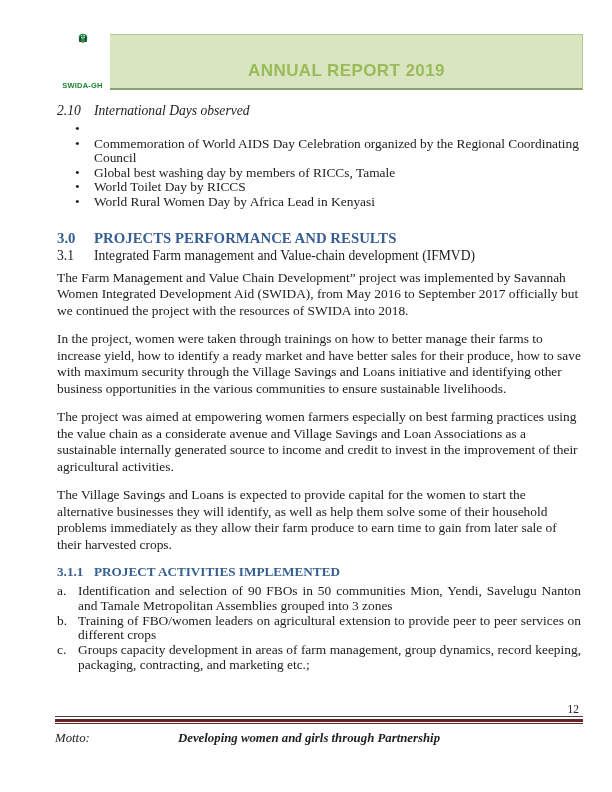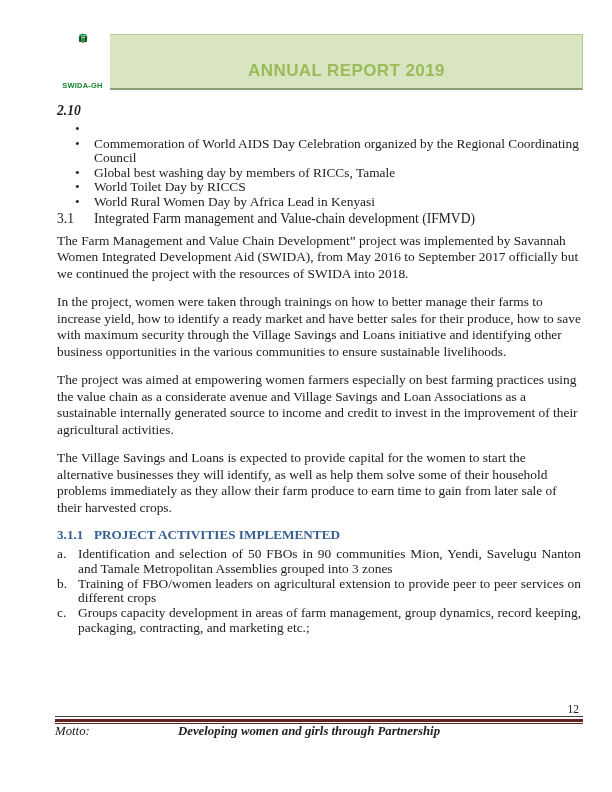--- a/index.html
+++ b/index.html
@@ -40,21 +40,21 @@
     font-family:"Liberation Sans",sans-serif;font-weight:bold;font-size:7.5px;
     color:#17862f;letter-spacing:.2px;line-height:9px;
   }
   
   .main{
     position:absolute;left:57px;top:103px;width:524px;
     font-size:13.4px;line-height:16.5px;
   }
   .h-row{display:flex;}
   .h-num{flex:none;width:37px;}
-  .h-intl{font-weight:bold;font-style:italic;font-size:13.6px;line-height:15px;margin-bottom:4px;}
+  .h-intl{font-weight:normal;font-style:italic;font-size:13.6px;line-height:15px;margin-bottom:4px;}
   .bullets{margin:0;padding:0;list-style:none;line-height:14.6px;}
   .bullets li{display:flex;}
   .bullet-dot{flex:none;width:19px;margin-left:18px;}
   .h-main{
     margin-top:20px;color:var(--heading-blue);font-weight:bold;
     font-size:14.8px;line-height:17px;
   }
   .h-sub{margin-top:1px;font-weight:normal;font-size:13.6px;line-height:16px;}
   .main p{margin:12px 0 0 0;}
   .main p.first{margin-top:6px;}
@@ -67,21 +67,21 @@
   .abc-marker{flex:none;width:21px;}
   .abc-text{flex:1;text-align:justify;}
   
   .footer{position:absolute;left:55px;top:702px;width:528px;}
   .pagenum-row{
     text-align:right;font-size:11.5px;line-height:14px;padding-right:4px;
     border-bottom:1px solid #474040;
   }
   .rule-thick{height:3px;background:var(--rule-maroon);margin-top:2px;}
   .rule-thin{height:1px;background:var(--rule-maroon);margin-top:1px;}
-  .motto-row{display:flex;font-style:italic;font-size:12.8px;line-height:15px;}
+  .motto-row{margin-top:7px;display:flex;font-style:italic;font-size:12.8px;line-height:15px;}
   .motto-label{flex:none;width:123px;}
   .motto-text{font-weight:bold;}
 </style>
 </head>
 <body>
 
 <div class="page">
 
   <div class="banner">
     <span class="banner-title">ANNUAL REPORT 2019</span>
@@ -97,20 +97,21 @@
       <circle cx="28" cy="10.5" r="2.8" fill="#ffffff"></circle>
       <rect x="25.4" y="14" width="5.2" height="9.5" rx="2" fill="#ffffff"></rect>
     </svg>
     <span class="logo-label">SWIDA-GH</span>
   </div>
 
   <div class="main">
 
     <div class="h-row h-intl">
       <span class="h-num">2.10</span>
+      <span>International Days observed</span>
     </div>
 
     <ul class="bullets">
       <li>
         <span class="bullet-dot">•</span>
       </li>
       <li>
         <span class="bullet-dot">•</span>
         <span>Commemoration of World AIDS Day Celebration organized by the Regional Coordinating Council</span>
       </li>
@@ -121,40 +122,44 @@
       <li>
         <span class="bullet-dot">•</span>
         <span>World Toilet Day by RICCS</span>
       </li>
       <li>
         <span class="bullet-dot">•</span>
         <span>World Rural Women Day by Africa Lead in Kenyasi</span>
       </li>
     </ul>
 
+    <div class="h-row h-main">
+      <span class="h-num">3.0</span>
+      <span>PROJECTS PERFORMANCE AND RESULTS</span>
+    </div>
 
     <div class="h-row h-sub">
       <span class="h-num">3.1</span>
       <span>Integrated Farm management and Value-chain development (IFMVD)</span>
     </div>
 
     <p class="first">The Farm Management and Value Chain Development” project was implemented by Savannah Women Integrated Development Aid (SWIDA), from May 2016 to September 2017 officially but we continued the project with the resources of SWIDA into 2018.</p>
     <p>In the project, women were taken through trainings on how to better manage their farms to increase yield, how to identify a ready market and have better sales for their produce, how to save with maximum security through the Village Savings and Loans initiative and identifying other business opportunities in the various communities to ensure sustainable livelihoods.</p>
     <p>The project was aimed at empowering women farmers especially on best farming practices using the value chain as a considerate avenue and Village Savings and Loan Associations as a sustainable internally generated source to income and credit to invest in the improvement of their agricultural activities.</p>
     <p>The Village Savings and Loans is expected to provide capital for the women to start the alternative businesses they will identify, as well as help them solve some of their household problems immediately as they allow their farm produce to earn time to gain from later sale of their harvested crops.</p>
 
     <div class="h-row h-small">
       <span class="h-num">3.1.1</span>
       <span>PROJECT ACTIVITIES IMPLEMENTED</span>
     </div>
 
     <ol class="abc">
       <li>
         <span class="abc-marker">a.</span>
-        <span class="abc-text">Identification and selection of 50 FBOs in 90 communities Mion, Yendi, Savelugu Nanton and Tamale Metropolitan Assemblies grouped into 3 zones</span>
+        <span class="abc-text">Identification and selection of 90 FBOs in 50 communities Mion, Yendi, Savelugu Nanton and Tamale Metropolitan Assemblies grouped into 3 zones</span>
       </li>
       <li>
         <span class="abc-marker">b.</span>
         <span class="abc-text">Training of FBO/women leaders on agricultural extension to provide peer to peer services on different crops</span>
       </li>
       <li>
         <span class="abc-marker">c.</span>
         <span class="abc-text">Groups capacity development in areas of farm management, group dynamics, record keeping, packaging, contracting, and marketing etc.;</span>
       </li>
     </ol>

